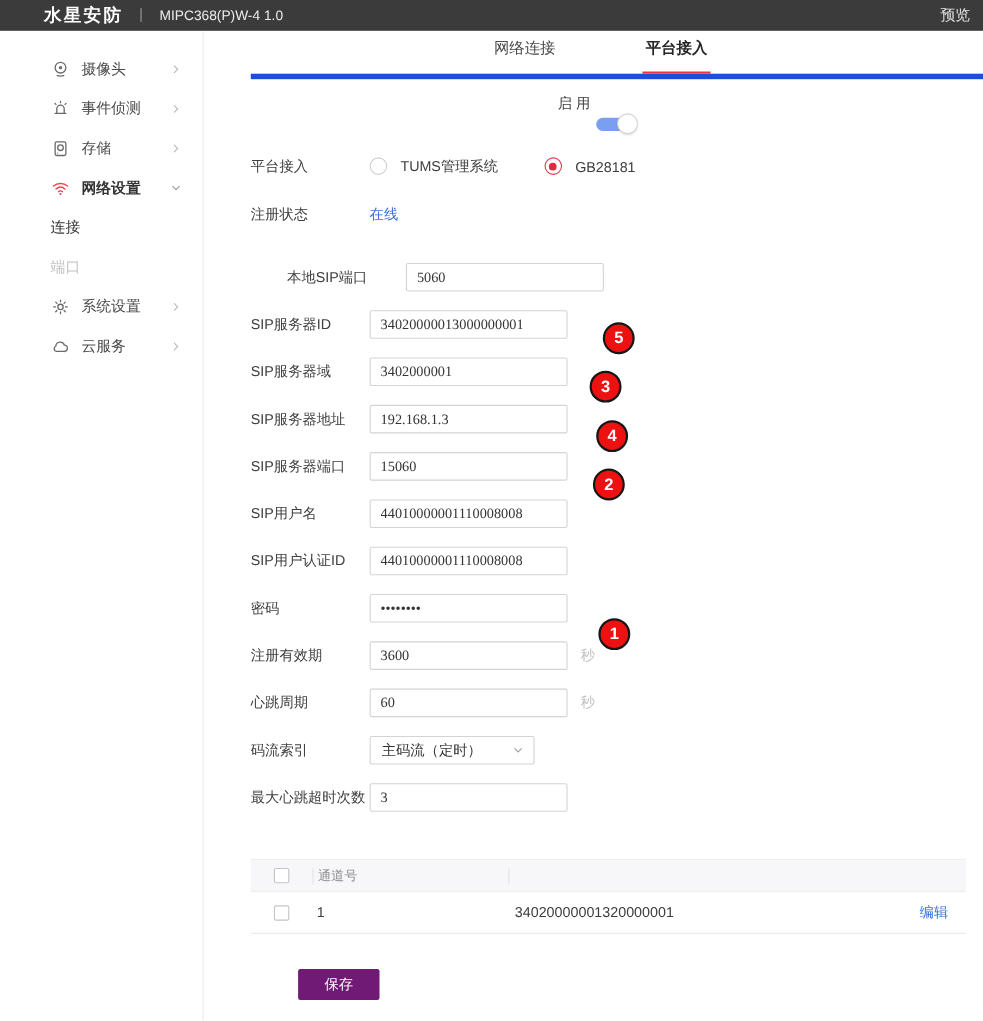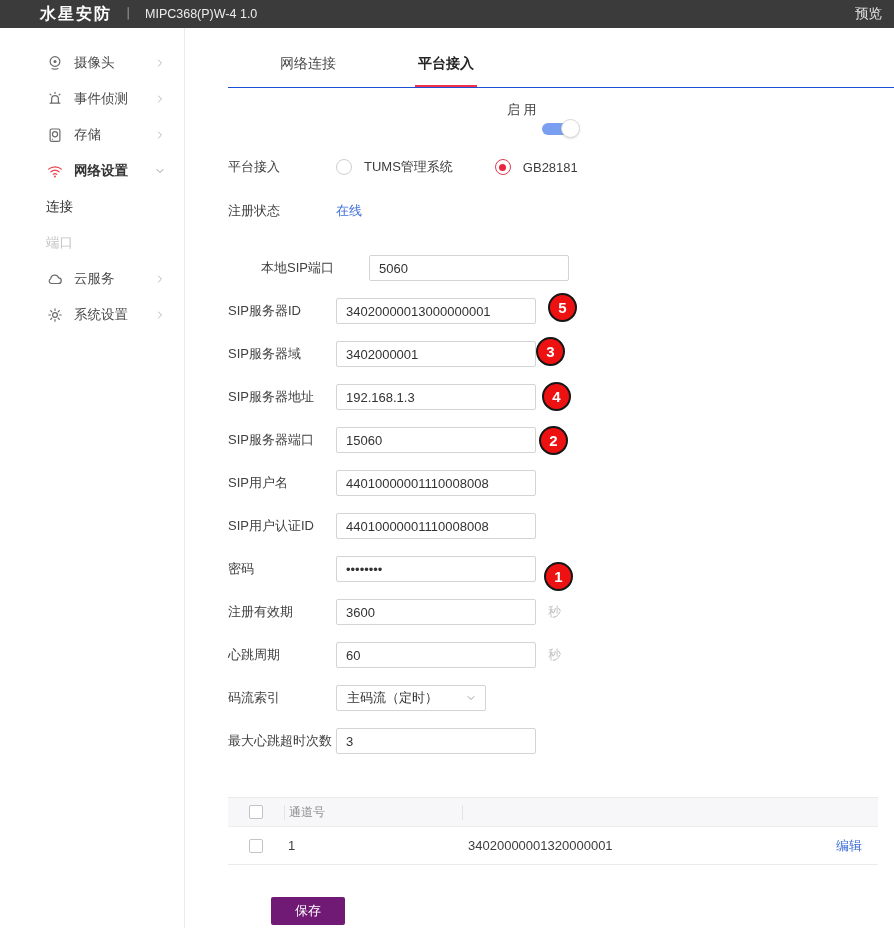--- a/index.html
+++ b/index.html
@@ -24,39 +24,39 @@
   .side-item .s-icon { width:18px; height:18px; margin-right:10px; flex:none; display:flex; }
   .side-item .s-label { flex:1; }
   .side-item.active .s-label { font-weight:bold; color:#333; }
   .side-item.sub { }
   .side-item.sub.selected { color:#333; }
   .side-item.sub.dim { color:#c3c3c3; }
   .chev { width:12px; height:12px; flex:none; }
 
   
   .main { flex:1; position:relative; }
-  .tabbar { height:60px; display:flex; align-items:flex-end; margin-left:43px;
-    border-bottom:1px solid #1d4ed8; padding-left:52px; }
+  .tabbar { height:44px; display:flex; align-items:flex-end; margin-left:43px;
+    border-bottom:5px solid #1d4ed8; padding-left:52px;justify-content:center; }
   .tab { font-size:14px; color:#4a4a4a; padding-bottom:14px; margin-right:82px;
     cursor:pointer; position:relative; }
   .tab.active { color:#262626; font-weight:bold; }
   .tab.active::after { content:""; position:absolute; left:-3px; right:-3px; bottom:0;
     height:2px; background:#f0314b; }
 
   .form { padding-left:43px; }
   .frow { display:flex; align-items:center; }
   .frow.top3 { height:44px; }
   .frow.first { margin-top:13px;flex-direction:column; }
   .frow.field { height:26px; margin-bottom:17px; }
   .frow.field.gap-top { margin-top:22px;margin-left:33px; }
   .flabel { width:108px; flex:none; font-size:13px; color:#404040; }
 
-  .tinput { width:200px; height:26px; border:1px solid #d4d4d4; border-radius:2px;
+  .tinput { width:180px; height:26px; border:1px solid #d4d4d4; border-radius:2px;
     font-size:13px; color:#333; padding:0 9px; outline:none;
-    font-family:Liberation Sans, sans-serif; background:#fff; }
+    font-family:Liberation Serif, serif; background:#fff; }
   .suffix { margin-left:12px; font-size:13px; color:#c0c0c0; }
 
   
   .toggle { position:relative; width:38px; height:20px; cursor:pointer; }
   .toggle .track { position:absolute; left:0; top:4px; width:29px; height:12px;
     border-radius:6px; background:#7b9ff0; }
   .toggle .knob { position:absolute; right:0; top:0; width:19px; height:19px;
     border-radius:50%; background:#fff; border:1px solid #d8d8d8;
     box-shadow:0 1px 2px rgba(0,0,0,.12); }
 
@@ -178,38 +178,38 @@
     <div class="side-item sub selected">
       <span class="s-label">连接</span>
     </div>
 
     <div class="side-item sub dim">
       <span class="s-label">端口</span>
     </div>
 
     <div class="side-item">
       <span class="s-icon">
-        <svg viewBox="0 0 24 24" width="18" height="18" fill="none" stroke="#6a6a6a" stroke-width="1.6" stroke-linecap="round" stroke-linejoin="round">
-          <path d="M7 18h9.2a3.8 3.8 0 0 0 .6-7.6A5.4 5.4 0 0 0 6.3 11.7 3.3 3.3 0 0 0 7 18z"></path>
-        </svg>
-      </span>
-      <span class="s-label">云服务</span>
-      <svg class="chev" viewBox="0 0 24 24" fill="none" stroke="#b8b8b8" stroke-width="2" stroke-linecap="round">
-          <polyline points="9 6 15 12 9 18"></polyline>
-        </svg>
-    </div>
-
-    <div class="side-item">
-      <span class="s-icon">
         <svg viewBox="0 0 24 24" width="18" height="18" fill="none" stroke="#6a6a6a" stroke-width="1.6" stroke-linecap="round">
           <circle cx="12" cy="12" r="3.2"></circle>
           <path d="M12 3.8v2.1M12 18.1v2.1M3.8 12h2.1M18.1 12h2.1M6.2 6.2l1.5 1.5M16.3 16.3l1.5 1.5M17.8 6.2l-1.5 1.5M7.7 16.3l-1.5 1.5"></path>
         </svg>
       </span>
       <span class="s-label">系统设置</span>
+      <svg class="chev" viewBox="0 0 24 24" fill="none" stroke="#b8b8b8" stroke-width="2" stroke-linecap="round">
+          <polyline points="9 6 15 12 9 18"></polyline>
+        </svg>
+    </div>
+
+    <div class="side-item">
+      <span class="s-icon">
+        <svg viewBox="0 0 24 24" width="18" height="18" fill="none" stroke="#6a6a6a" stroke-width="1.6" stroke-linecap="round" stroke-linejoin="round">
+          <path d="M7 18h9.2a3.8 3.8 0 0 0 .6-7.6A5.4 5.4 0 0 0 6.3 11.7 3.3 3.3 0 0 0 7 18z"></path>
+        </svg>
+      </span>
+      <span class="s-label">云服务</span>
       <svg class="chev" viewBox="0 0 24 24" fill="none" stroke="#b8b8b8" stroke-width="2" stroke-linecap="round">
           <polyline points="9 6 15 12 9 18"></polyline>
         </svg>
     </div>
   </div>
 
   <div class="main">
 
     <div class="tabbar">
       <div class="tab">网络连接</div>

